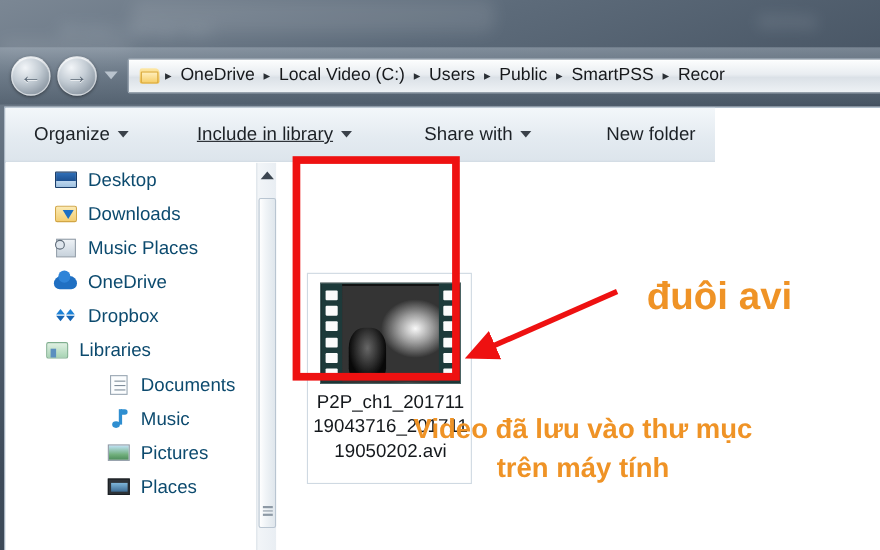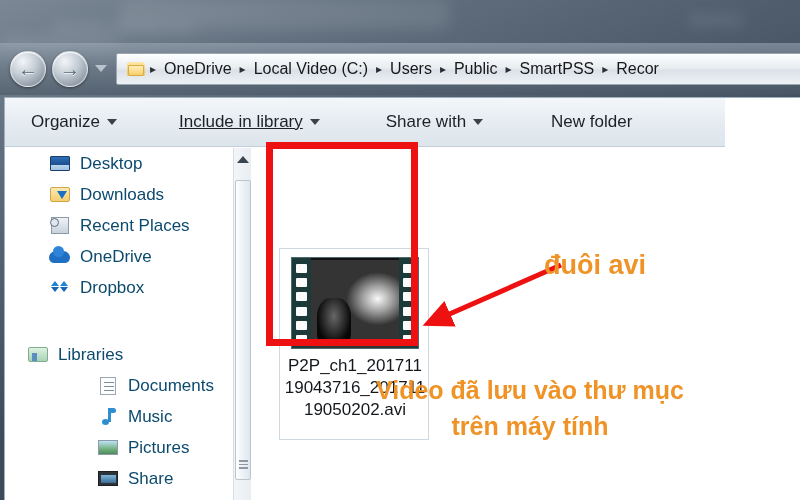--- a/index.html
+++ b/index.html
@@ -104,21 +104,21 @@
   }
 
   
   #explorer-window {
     position: absolute; left: 4px; top: 97px; width: 796px; height: 403px;
     background: #fff;
     border: 1px solid #9fb0c0;
     border-bottom: none; border-right: none;
   }
   #toolbar {
-    position: absolute; left: 0; top: 0; width: 720px; height: 49px;
+    position: absolute; left: 0; top: 0; width: 645px; height: 49px;
     background: linear-gradient(180deg, #f3f7fa 0%, #e4ebf1 55%, #dde5ec 100%);
     border-bottom: 1px solid #c2cfdb;
     display: flex; align-items: center;
   }
   .tb-item {
     display: flex; align-items: center; gap: 7px;
     font-size: 17px; color: #1c2126;
     cursor: pointer;
     padding: 4px 10px;
     white-space: nowrap;
@@ -142,21 +142,21 @@
   }
   .nav-row {
     display: flex; align-items: center;
     height: 31px;
     padding-left: 44px;
     gap: 9px;
     cursor: pointer;
     font-size: 17px; color: #0c4a6e;
     white-space: nowrap;
   }
-  .nav-row.indent-lib { padding-left: 22px; margin-top: 36px; }
+  .nav-row.indent-lib { padding-left: 36px; }
   .nav-row.indent-child { padding-left: 92px; }
   .nav-icon { width: 22px; height: 20px; flex: 0 0 auto; position: relative; }
 
   
   .ic-desktop .scr {
     position: absolute; left: 1px; top: 2px; width: 20px; height: 15px;
     background: linear-gradient(180deg, #2f6fb8 0%, #1c4f8f 60%, #bcd6ee 60%, #9fc1e0 100%);
     border: 1px solid #1a3e6b; border-radius: 1px;
   }
   .ic-downloads .fdr {
@@ -331,22 +331,22 @@
   }
 
   
   #red-arrow-svg {
     position: absolute; left: 405px; top: 255px; width: 170px; height: 85px;
     pointer-events: none;
   }
 
   
   #annotation-avi {
-    position: absolute; left: 544px; top: 250px;
-    font-size: 27px; font-weight: bold;
+    position: absolute; left: 588px; top: 250px;
+    font-size: 35px; font-weight: bold;
     color: #ef9326;
     white-space: nowrap;
   }
   #annotation-caption {
     position: absolute; left: 290px; top: 372px; width: 480px;
     text-align: center;
     font-size: 25px; font-weight: bold; line-height: 36px;
     color: #ef9326;
   }
 </style>
@@ -426,21 +426,21 @@
           <div class="fdr"></div>
           <div class="arw"></div>
         </span>
         <span>Downloads</span>
       </div>
       <div class="nav-row">
         <span class="nav-icon ic-recent">
           <div class="pg"></div>
           <div class="clk"></div>
         </span>
-        <span>Recent Places</span>
+        <span>Music Places</span>
       </div>
       <div class="nav-row">
         <span class="nav-icon ic-onedrive">
           <div class="cloud"></div>
         </span>
         <span>OneDrive</span>
       </div>
       <div class="nav-row">
         <span class="nav-icon ic-dropbox">
           <div class="dbx">
@@ -475,21 +475,21 @@
       <div class="nav-row indent-child">
         <span class="nav-icon ic-pictures">
           <div class="pic"></div>
         </span>
         <span>Pictures</span>
       </div>
       <div class="nav-row indent-child">
         <span class="nav-icon ic-videos">
           <div class="vid"></div>
         </span>
-        <span>Share</span>
+        <span>Places</span>
       </div>
     </div>
 
   <div id="nav-scrollbar">
     <div id="scroll-up-arrow"></div>
     <div id="scroll-thumb">
       <div id="scroll-thumb-grip">
         <i></i>
           <i></i>
           <i></i>

